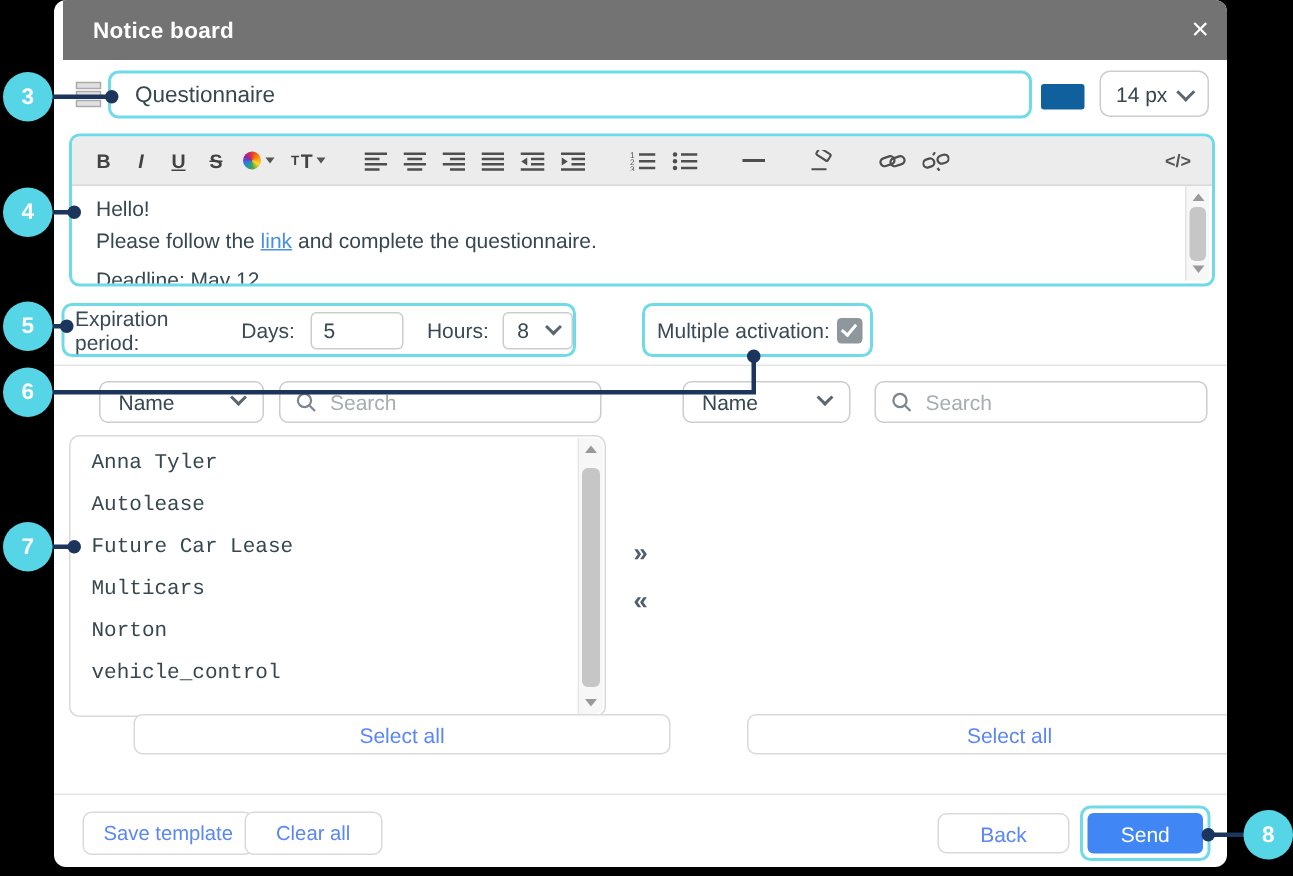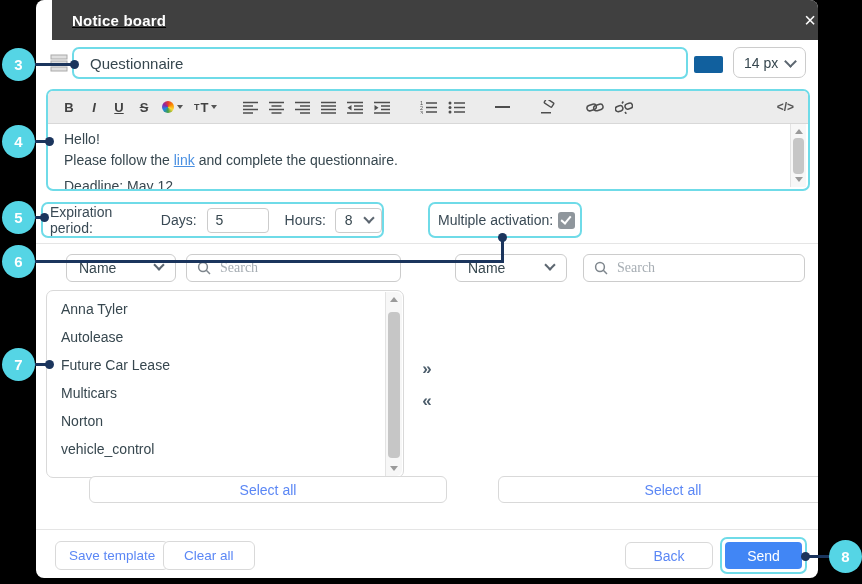--- a/index.html
+++ b/index.html
@@ -1,20 +1,20 @@
 <!DOCTYPE html>
 <html><head>
 <meta charset="utf-8">
 <style>
   html,body{margin:0;padding:0;}
   body{font-family:"Liberation Sans",sans-serif;background:#000;}
   .stage{position:relative;width:862px;height:584px;background:#000;overflow:hidden;}
   .dialog{position:absolute;left:36px;top:0;width:782px;height:578px;background:#fff;border-radius:8px;overflow:hidden;}
   
-  .hdr{position:absolute;left:16px;top:0;width:100%;height:40px;background:#404040;display:flex;align-items:center;text-decoration:underline;}
+  .hdr{position:absolute;left:6px;top:0;width:100%;height:40px;background:#737373;display:flex;align-items:center;}
   .hdr .ttl{color:#fff;font-size:15px;font-weight:bold;margin-left:20px;letter-spacing:.2px;}
   .hdr .x{position:absolute;right:14px;top:0;height:40px;display:flex;align-items:center;color:#fff;font-size:20px;cursor:pointer;padding:0 4px;}
   
   .notice-ic{position:absolute;left:14px;top:54px;}
   .subject{position:absolute;left:36px;top:47px;width:616px;height:32px;border:2px solid #6fdbe8;border-radius:7px;box-sizing:border-box;background:#fff;display:flex;align-items:center;}
   .subject input{border:none;outline:none;font-family:"Liberation Sans",sans-serif;font-size:15px;color:#37474f;margin-left:14px;width:560px;background:transparent;}
   .swatch{position:absolute;left:658px;top:56px;width:29px;height:17px;border-radius:2px;cursor:pointer;}
   .size-sel{position:absolute;left:697px;top:47px;width:73px;height:31px;border:1px solid #ccc;border-radius:7px;box-sizing:border-box;display:flex;align-items:center;cursor:pointer;background:#fff;}
   .size-sel span{font-size:14px;color:#37474f;margin-left:10px;}
   .chev{width:7px;height:7px;border-right:2px solid #5c6670;border-bottom:2px solid #5c6670;transform:rotate(45deg);display:inline-block;margin-top:-4px;}
@@ -60,24 +60,24 @@
   .d1{top:243px;} .d2{top:529px;}
   
   .namesel{position:absolute;top:254px;height:28px;border:1px solid #ccc;border-radius:6px;box-sizing:border-box;display:flex;align-items:center;cursor:pointer;background:#fff;}
   .namesel span{font-size:14px;color:#37474f;margin-left:12px;}
   .namesel .chev{position:absolute;width:6px;height:6px;top:10px;}
   .nl{left:30px;width:110px;} .nl .chev{right:12px;}
   .nr{left:419px;width:112px;} .nr .chev{right:12px;}
   .searchbox{position:absolute;top:254px;height:28px;border:1px solid #ccc;border-radius:6px;box-sizing:border-box;display:flex;align-items:center;background:#fff;}
   .sl{left:150px;width:215px;} .sr{left:547px;width:222px;}
   .searchbox svg{margin-left:10px;flex:none;}
-  .searchbox input{border:none;outline:none;background:transparent;font-family:Liberation Serif, serif;font-size:14px;color:#8b5cf6;margin-left:7px;width:80%;}
+  .searchbox input{border:none;outline:none;background:transparent;font-family:Liberation Sans, sans-serif;font-size:14px;color:#8b5cf6;margin-left:7px;width:80%;}
   .searchbox input::placeholder{color:#a6adb3;}
   
-  .listbox{position:absolute;top:290px;height:188px;border:1px solid #d9d9d9;border-radius:7px;box-sizing:border-box;background:#fff;overflow:hidden;}
+  .listbox{position:absolute;top:290px;height:188px;border:1px solid #d9d9d9;border-radius:7px;box-sizing:border-box;background:#fff;overflow:hidden;font-family:Liberation Mono, monospace;}
   .lb-l{left:10px;width:358px;} .lb-r{left:419px;width:350px;}
   .items{padding-top:4px;}
   .list-item{height:28px;display:flex;align-items:center;padding-left:14px;font-size:14px;color:#37474f;cursor:pointer;}
   .list-item.selected{border:2px solid #6fdbe8;border-radius:5px;background:#f3f3f3;box-sizing:border-box;margin:0 20px 0 2px;padding-left:12px;}
   .transfer{position:absolute;left:376px;width:30px;text-align:center;font-size:17px;font-weight:bold;color:#4d5e6c;cursor:pointer;line-height:1;}
   .tr1{top:360px;} .tr2{top:392px;}
   
   .btn{border:1px solid #d9d9d9;border-radius:6px;box-sizing:border-box;background:#fff;color:#5b87f5;font-size:14px;display:inline-flex;align-items:center;justify-content:center;cursor:pointer;font-family:"Liberation Sans",sans-serif;}
   .selall{position:absolute;top:476px;height:27px;margin-left:43px;}
   .sa-l{left:10px;width:358px;} .sa-r{left:419px;width:350px;}

